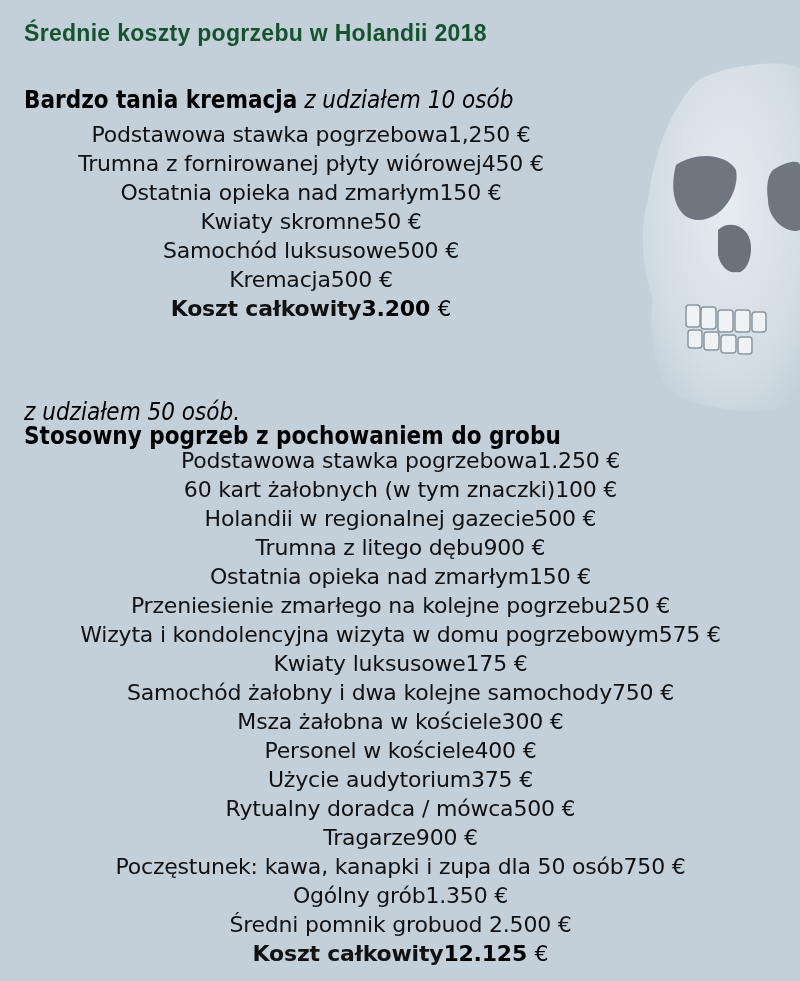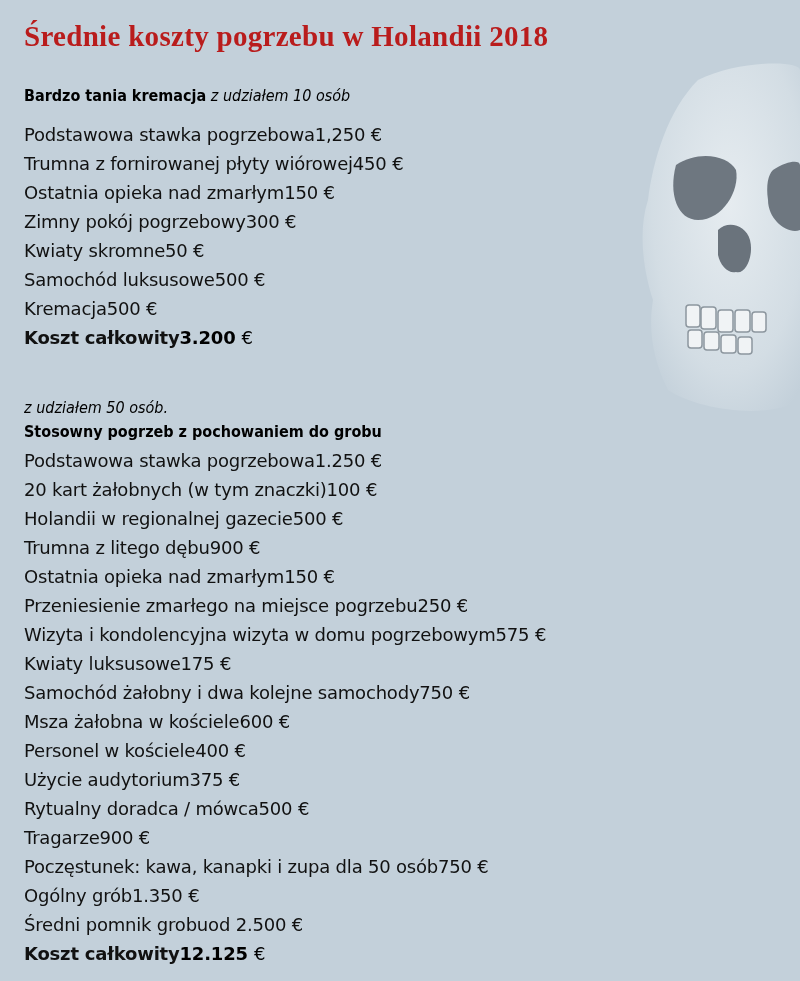--- a/index.html
+++ b/index.html
@@ -8,35 +8,35 @@
       background: #c3d0da;
       font-family: "DejaVu Sans", sans-serif;
       color: #111;
       position: relative;
     }
     .skull {
       position: absolute; left: 628px; top: 60px; width: 172px; height: 360px;
     }
     .title {
       position: absolute; left: 24px; top: 20px;
-      font-family: Liberation Serif, serif;
-      font-weight: bold; font-size: 29px; letter-spacing: 0.3px;
-      color: #b91c1c; white-space: nowrap;
+      font-family: Liberation Sans, sans-serif;
+      font-weight: bold; font-size: 23px; letter-spacing: 0.3px;
+      color: #14532d; white-space: nowrap;
     }
     .section-head {
       position: absolute; left: 24px;
-      font-size: 16px; white-space: nowrap; color: #000;
+      font-size: 24px; white-space: nowrap; color: #000;
       font-family: "DejaVu Sans Condensed", "DejaVu Sans", sans-serif;
     }
     .section-head b { font-weight: bold; }
     .section-head i { font-style: italic; font-weight: normal; }
     .rows { position: absolute; left: 24px; }
     .row {
-      display: flex; justify-content: flex-start; align-items: baseline;
-      height: 29px; line-height: 29px; font-size: 18px; white-space: nowrap;
+      display: flex; justify-content: center; align-items: baseline;
+      height: 29px; line-height: 29px; font-size: 22px; white-space: nowrap;
     }
     .row .label { color: #111; }
     .row .val { text-align: right; }
     .row.total { font-weight: bold; color: #000; }
     .row.total .euro { font-weight: normal; }
     .rows1 { top: 120px; width: 574px; }
     .rows2 { top: 446px; width: 753px; }
     .row .label, .row .val { letter-spacing: -0.2px; }
   </style>
 </head>
@@ -81,24 +81,20 @@
     </div>
   <div class="row">
       <span class="label">Trumna z fornirowanej płyty wiórowej</span>
       <span class="val"><span>450</span> <span>€</span></span>
     </div>
   <div class="row">
       <span class="label">Ostatnia opieka nad zmarłym</span>
       <span class="val"><span>150</span> <span>€</span></span>
     </div>
   <div class="row">
-      <span class="label">Zimny pokój pogrzebowy</span>
-      <span class="val"><span>300</span> <span>€</span></span>
-    </div>
-  <div class="row">
       <span class="label">Kwiaty skromne</span>
       <span class="val"><span>50</span> <span>€</span></span>
     </div>
   <div class="row">
       <span class="label">Samochód luksusowe</span>
       <span class="val"><span>500</span> <span>€</span></span>
     </div>
   <div class="row">
       <span class="label">Kremacja</span>
       <span class="val"><span>500</span> <span>€</span></span>
@@ -115,54 +111,54 @@
 <div class="section-head" style="top:398px;">
   <i>z udziałem 50 osób.</i>
 </div>
 
 <div class="rows rows2">
   <div class="row">
       <span class="label">Podstawowa stawka pogrzebowa</span>
       <span class="val"><span>1.250</span> <span>€</span></span>
     </div>
   <div class="row">
-      <span class="label">20 kart żałobnych (w tym znaczki)</span>
+      <span class="label">60 kart żałobnych (w tym znaczki)</span>
       <span class="val"><span>100</span> <span>€</span></span>
     </div>
   <div class="row">
       <span class="label">Holandii w regionalnej gazecie</span>
       <span class="val"><span>500</span> <span>€</span></span>
     </div>
   <div class="row">
       <span class="label">Trumna z litego dębu</span>
       <span class="val"><span>900</span> <span>€</span></span>
     </div>
   <div class="row">
       <span class="label">Ostatnia opieka nad zmarłym</span>
       <span class="val"><span>150</span> <span>€</span></span>
     </div>
   <div class="row">
-      <span class="label">Przeniesienie zmarłego na miejsce pogrzebu</span>
+      <span class="label">Przeniesienie zmarłego na kolejne pogrzebu</span>
       <span class="val"><span>250</span> <span>€</span></span>
     </div>
   <div class="row">
       <span class="label">Wizyta i kondolencyjna wizyta w domu pogrzebowym</span>
       <span class="val"><span>575</span> <span>€</span></span>
     </div>
   <div class="row">
       <span class="label">Kwiaty luksusowe</span>
       <span class="val"><span>175</span> <span>€</span></span>
     </div>
   <div class="row">
       <span class="label">Samochód żałobny i dwa kolejne samochody</span>
       <span class="val"><span>750</span> <span>€</span></span>
     </div>
   <div class="row">
       <span class="label">Msza żałobna w kościele</span>
-      <span class="val"><span>600</span> <span>€</span></span>
+      <span class="val"><span>300</span> <span>€</span></span>
     </div>
   <div class="row">
       <span class="label">Personel w kościele</span>
       <span class="val"><span>400</span> <span>€</span></span>
     </div>
   <div class="row">
       <span class="label">Użycie audytorium</span>
       <span class="val"><span>375</span> <span>€</span></span>
     </div>
   <div class="row">

